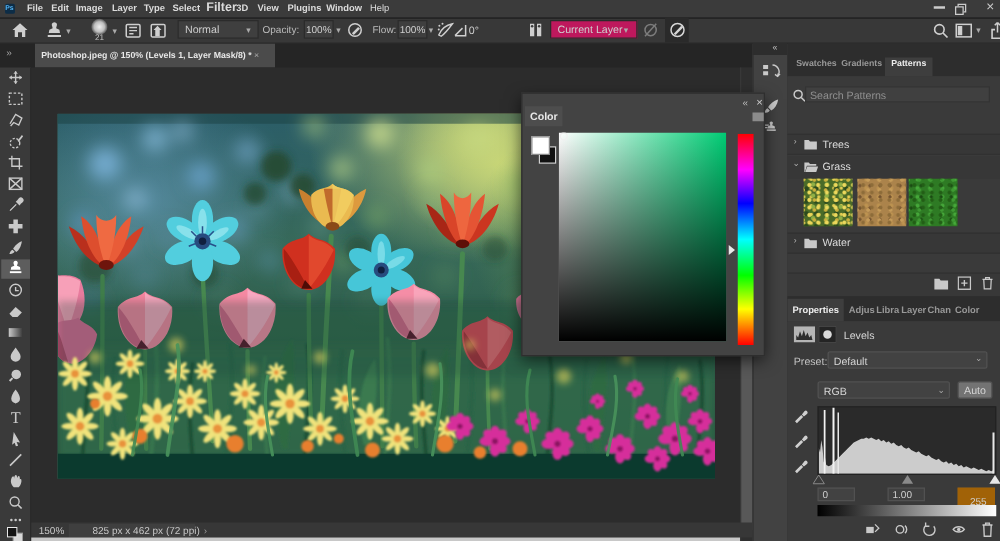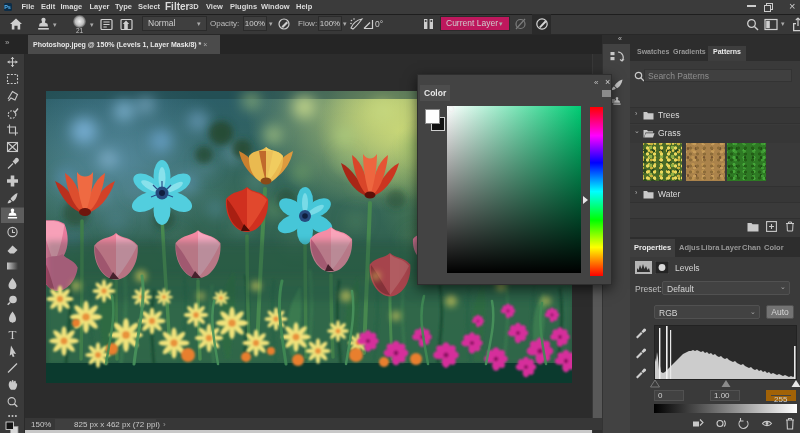--- a/index.html
+++ b/index.html
@@ -40,21 +40,21 @@
 <div class="abs" style="left:41px;top:0;height:14px;line-height:14px;color:#dcdcdc;font-size:7.5px;font-weight:bold;">Edit</div>
 <div class="abs" style="left:60.5px;top:0;height:14px;line-height:14px;color:#dcdcdc;font-size:7.5px;font-weight:bold;">Image</div>
 <div class="abs" style="left:89.5px;top:0;height:14px;line-height:14px;color:#dcdcdc;font-size:7.5px;font-weight:bold;">Layer</div>
 <div class="abs" style="left:115px;top:0;height:14px;line-height:14px;color:#dcdcdc;font-size:7.5px;font-weight:bold;">Type</div>
 <div class="abs" style="left:138px;top:0;height:14px;line-height:14px;color:#dcdcdc;font-size:7.5px;font-weight:bold;">Select</div>
 <div class="abs" style="left:165px;top:0;height:14px;line-height:14px;color:#dcdcdc;font-size:10px;font-weight:bold;">Filter</div>
 <div class="abs" style="left:189px;top:0;height:14px;line-height:14px;color:#dcdcdc;font-size:7.5px;font-weight:bold;">3D</div>
 <div class="abs" style="left:206px;top:0;height:14px;line-height:14px;color:#dcdcdc;font-size:7.5px;font-weight:bold;">View</div>
 <div class="abs" style="left:230px;top:0;height:14px;line-height:14px;color:#dcdcdc;font-size:7.5px;font-weight:bold;">Plugins</div>
 <div class="abs" style="left:261px;top:0;height:14px;line-height:14px;color:#dcdcdc;font-size:7.5px;font-weight:bold;">Window</div>
-<div class="abs" style="left:296px;top:0;height:14px;line-height:14px;color:#dcdcdc;font-size:7.5px;font-weight:bold;text-align:right;">Help</div>
+<div class="abs" style="left:296px;top:0;height:14px;line-height:14px;color:#dcdcdc;font-size:7.5px;font-weight:normal;text-align:right;">Help</div>
   <div class="abs" style="left:747px;top:5px;width:9px;height:2px;background:#cccccc;"></div>
   <div class="abs" style="left:766px;top:3px;width:7px;height:7px;border:1px solid #ccc;"></div>
   <div class="abs" style="left:764px;top:5px;width:7px;height:7px;border:1px solid #ccc;background:#3b3b3b;"></div>
   <div class="abs" style="left:789px;top:0px;color:#ccc;font-size:11px;">×</div>
 
   <div class="abs" style="left:0;top:14px;width:800px;height:21px;background:#383838;border-top:1px solid #1e1e1e;border-bottom:1px solid #282828;"></div>
   <div id="optbar" class="abs" style="left:0;top:14px;width:800px;height:21px;color:#cfcfcf;">
 
     <svg class="abs" style="left:9px;top:3px;" width="14" height="14" viewBox="0 0 14 14">
         <path d="M7 1.5 L13 7 L11.2 7 L11.2 12.5 L8.6 12.5 L8.6 8.8 L5.4 8.8 L5.4 12.5 L2.8 12.5 L2.8 7 L1 7 Z" fill="#cfcfcf"></path>
@@ -786,21 +786,21 @@
     </svg>
 
     <svg class="abs" style="left:20px;top:143px;" width="150px" height="8" viewBox="0 0 150 8">
       <path d="M5,0 L9.5,7 L0.5,7 Z" fill="#3a3a3a" stroke="#888" stroke-width="0.8"></path>
       <path d="M76,0 L80.5,7 L71.5,7 Z" fill="#8a8a8a"></path>
       <path d="M146,0 L150.5,7 L141.5,7 Z" fill="#e8e8e8"></path>
     </svg>
 
     <div class="abs" style="left:24px;top:153px;width:30px;height:11px;background:#424242;border:1px solid #515151;font-size:8px;color:#d0d0d0;padding-left:3px;">0</div>
     <div class="abs" style="left:80px;top:153px;width:30px;height:11px;background:#404040;border:1px solid #515151;font-size:8px;color:#d0d0d0;padding-left:3px;">1.00</div>
-    <div class="abs" style="left:136px;top:153px;width:30px;height:11px;background:#424242;border:5px solid #a16207;font-size:8px;color:#d0d0d0;padding-left:3px;">255</div>
+    <div class="abs" style="left:136px;top:153px;width:30px;height:11px;background:#424242;border:7px solid #a16207;font-size:8px;color:#d0d0d0;padding-left:3px;">255</div>
 
     <div class="abs" style="left:24px;top:167px;width:143px;height:9px;background:linear-gradient(to right,#000,#fff);"></div>
 
     <svg class="abs" style="left:62px;top:180px;" width="108" height="13" viewBox="0 0 108 13">
       <g stroke="#c9c9c9" fill="none" stroke-width="1.1">
         <g transform="translate(6,6.5)">
             <rect x="-5" y="-2" width="6" height="5" fill="#c9c9c9" stroke="none"></rect>
             <path d="M2,-4 l3,3 l-3,3"></path>
           </g>
         <g transform="translate(30,6.5)">

